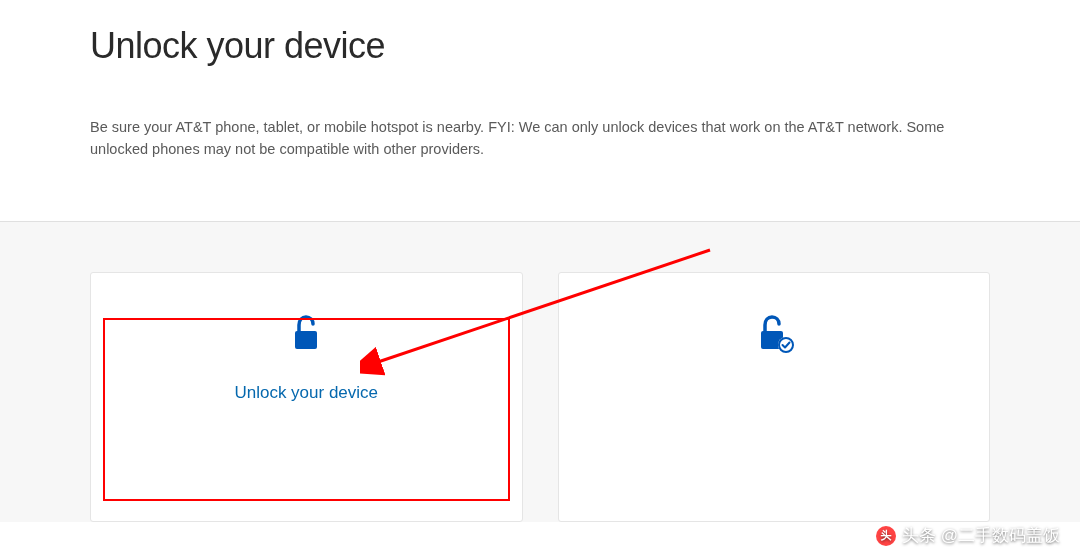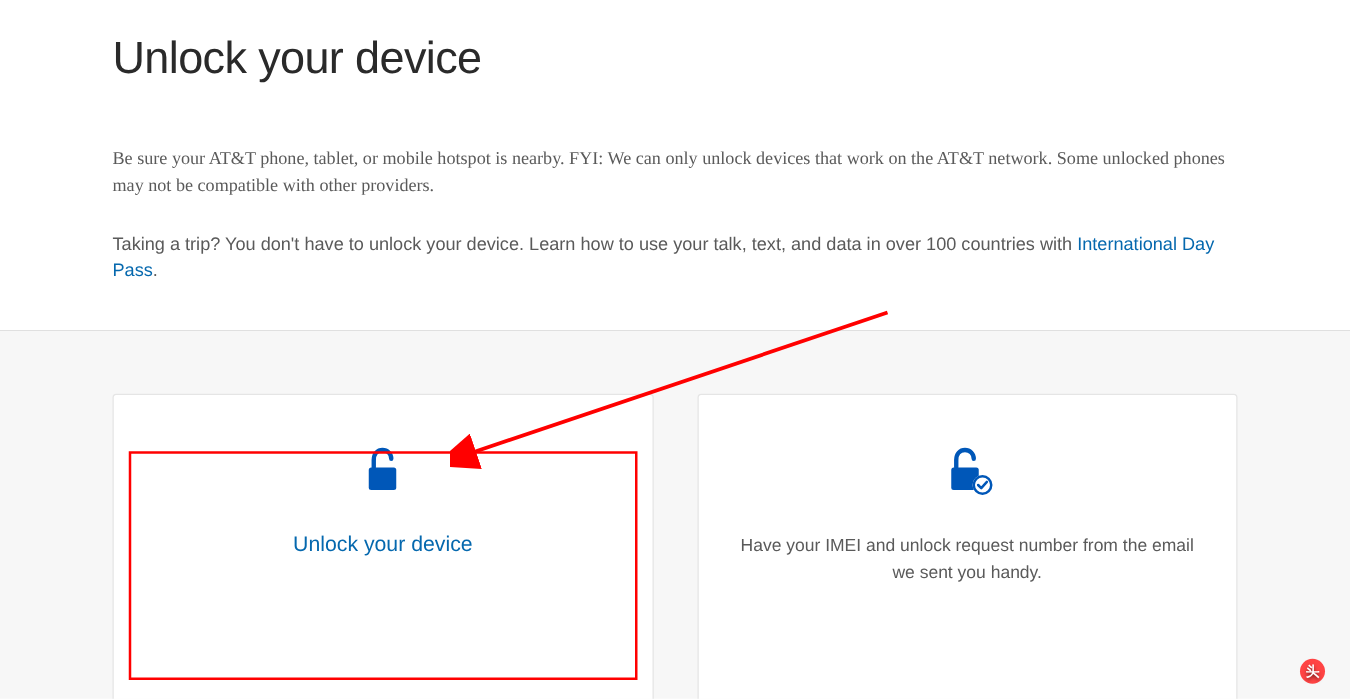--- a/index.html
+++ b/index.html
@@ -23,21 +23,20 @@
       font-weight: 300;
       color: #2a2a2a;
       margin-bottom: 50px;
       letter-spacing: -0.5px;
     }
     .intro-text {
       font-size: 14.5px;
       color: #5a5a5a;
       line-height: 1.5;
       margin-bottom: 25px;
-      font-family: Liberation Serif, serif;
     }
     .trip-text {
       font-size: 14.5px;
       color: #5a5a5a;
       line-height: 1.5;
     }
     .link {
       color: #0568ae;
       text-decoration: none;
     }
@@ -126,23 +125,20 @@
       font-size: 11px;
       font-weight: bold;
     }
   </style>
 </head>
 <body>
 
 <div class="header-section">
   <h1 class="page-title">Unlock your device</h1>
   <p class="intro-text">Be sure your AT&amp;T phone, tablet, or mobile hotspot is nearby. FYI: We can only unlock devices that work on the AT&amp;T network. Some unlocked phones may not be compatible with other providers.</p>
-  <p class="trip-text">
-    <span>Taking a trip? You don't have to unlock your device. Learn how to use your talk, text, and data in over 100 countries with </span><a href="#" class="link">International Day Pass</a><span>.</span>
-  </p>
 </div>
 
 <div class="divider"></div>
 
 <div class="cards-section">
 
   <div class="card">
     <div class="card-highlight"></div>
     <div class="card-icon">
       <svg width="42" height="42" viewBox="0 0 42 42">
@@ -156,29 +152,29 @@
   <div class="card">
     <div class="card-icon">
       <svg width="46" height="42" viewBox="0 0 46 42">
         <path d="M 14 18 L 14 12 C 14 7 17 4 21 4 C 25 4 28 7 28 11" stroke="#0057b8" stroke-width="3.5" fill="none" stroke-linecap="round"></path>
         <rect x="10" y="18" width="22" height="18" rx="2" fill="#0057b8"></rect>
         <circle cx="35" cy="32" r="8" fill="#ffffff"></circle>
         <circle cx="35" cy="32" r="7" fill="none" stroke="#0057b8" stroke-width="2"></circle>
         <path d="M 31.5 32 L 34 34.5 L 38.5 29.5" stroke="#0057b8" stroke-width="2" fill="none" stroke-linecap="round" stroke-linejoin="round"></path>
       </svg>
     </div>
-    <div class="card-desc">Have your IMEI and unlock request number from the email we sent you handy.</div>
   </div>
 
 </div>
 
 <svg class="arrow-svg" width="360" height="150">
   <defs>
     <marker id="arrowhead" markerWidth="12" markerHeight="10" refX="2" refY="5" orient="auto">
       <polygon points="0 0, 12 5, 0 10" fill="#ff0000"></polygon>
     </marker>
   </defs>
   <line x1="350" y1="5" x2="15" y2="118" stroke="#ff0000" stroke-width="3" marker-end="url(#arrowhead)"></line>
 </svg>
 
 <div class="watermark">
   <span class="watermark-logo">头</span>
+  <span>头条 @二手数码盖饭</span>
 </div>
 
 </body></html>

